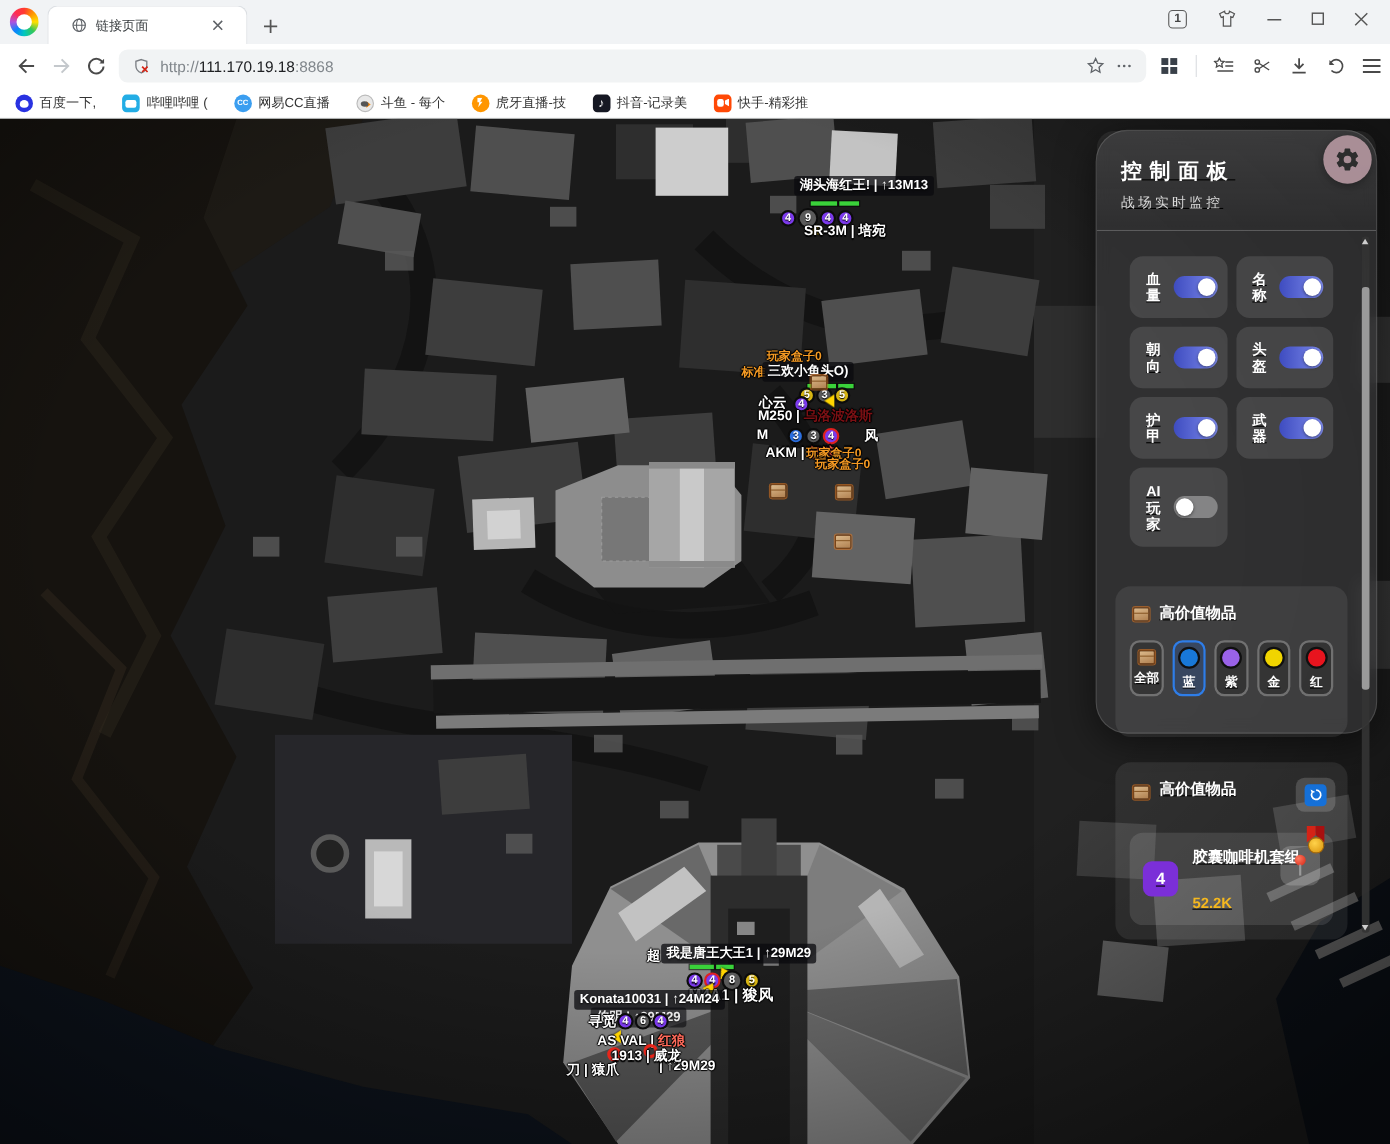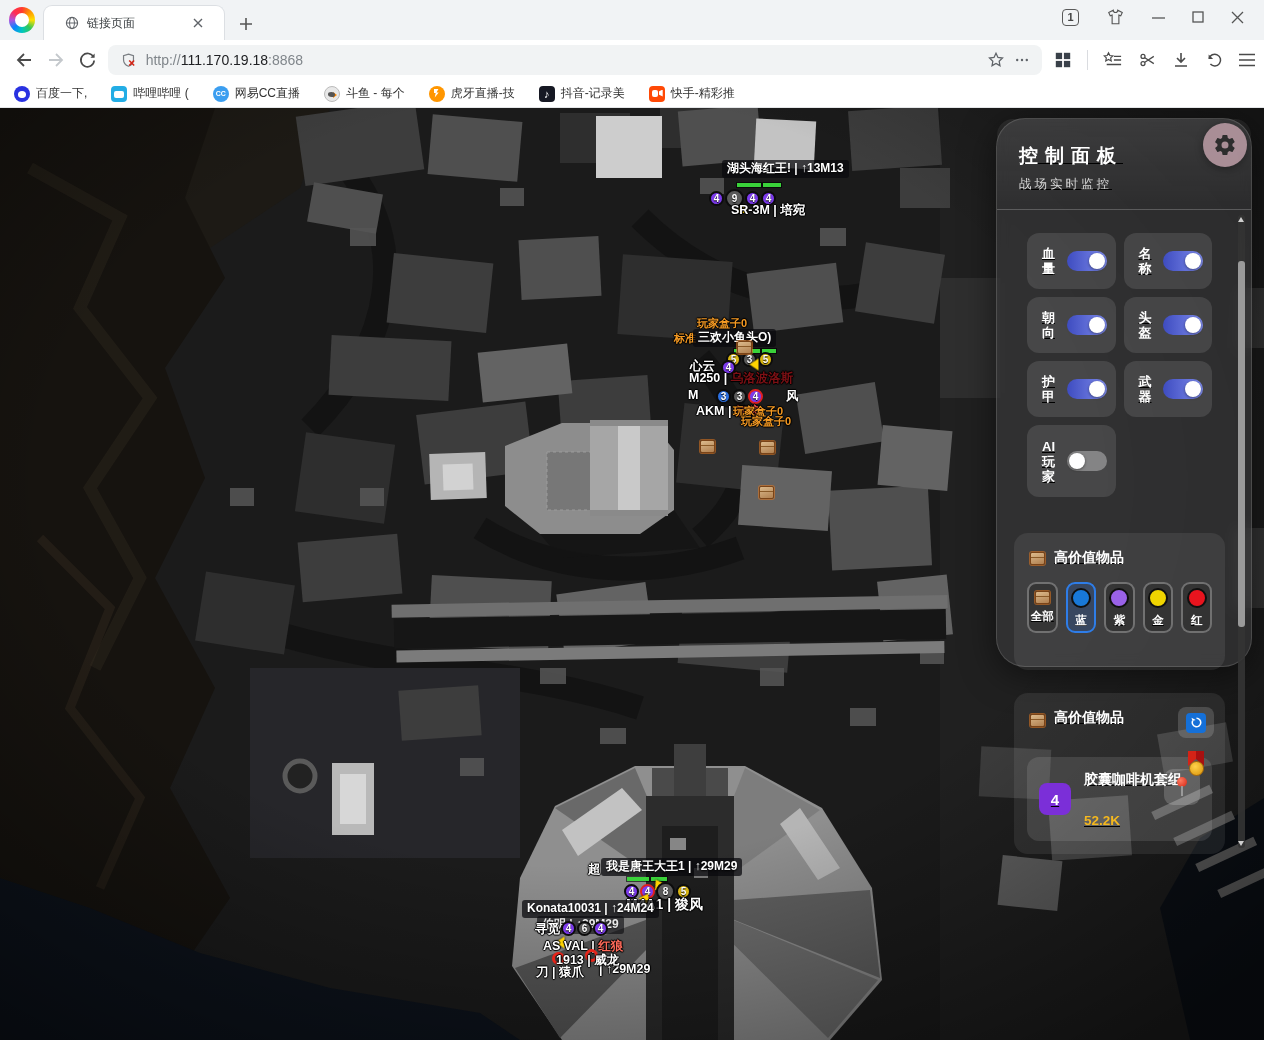--- a/index.html
+++ b/index.html
@@ -485,21 +485,21 @@
           <b class="gc gc-purple">4</b>
           <b class="gc gc-gray">6</b>
           <b class="gc gc-purple">4</b>
         </div>
         <div class="mk mk-text" style="left: 599px; top: 813px; margin-top: 41px;">| ↑29M29</div>
         <div class="mk mk-tri" style="left: 554px; top: 830px; transform: rotate(90deg);"></div>
         <div class="mk mk-weapon" style="left: 543px; top: 830px;"><span style="color: rgb(255, 255, 255);">AS VAL | </span><span style="color: rgb(255, 106, 90);">红狼</span></div>
         <div class="mk mk-ring" style="left: 552px; top: 844px;"></div>
         <div class="mk mk-ring" style="left: 585px; top: 841px;"></div>
         <div class="mk mk-weapon" style="left: 556px; top: 844px;"><span style="color: rgb(255, 255, 255);">1913 | 威龙</span></div>
-        <div class="mk mk-weapon" style="left: 536px; top: 856px;"><span style="color: rgb(255, 255, 255);">刀 | 猿爪</span></div>
+        <div class="mk mk-weapon" style="left: 515px; top: 856px;"><span style="color: rgb(255, 255, 255);">刀 | 猿爪</span></div>
       </div>
 
     <aside class="panel">
       <div class="panel-header">
         <div class="panel-title">控制面板</div>
         <div class="panel-sub">战场实时监控</div>
         <div class="gear-btn">
           <svg width="24" height="24" viewBox="0 0 24 24">
             <path fill="#2d2d2d" fill-rule="evenodd" d="M19.4 13c.04-.33.06-.66.06-1s-.02-.67-.06-1l2.1-1.65a.5.5 0 0 0 .12-.64l-2-3.46a.5.5 0 0 0-.6-.22l-2.49 1a7.3 7.3 0 0 0-1.73-1l-.38-2.65A.5.5 0 0 0 13.93 2h-4a.5.5 0 0 0-.5.42l-.38 2.65c-.63.26-1.2.6-1.73 1l-2.49-1a.5.5 0 0 0-.6.22l-2 3.46a.5.5 0 0 0 .12.64L4.45 11c-.04.33-.06.66-.06 1s.02.67.06 1l-2.1 1.65a.5.5 0 0 0-.12.64l2 3.46c.14.24.42.34.6.22l2.49-1c.53.4 1.1.74 1.73 1l.38 2.65a.5.5 0 0 0 .5.42h4a.5.5 0 0 0 .5-.42l.38-2.65a7.3 7.3 0 0 0 1.73-1l2.49 1c.25.1.5 0 .6-.22l2-3.46a.5.5 0 0 0-.12-.64L19.4 13zM12 15.5a3.5 3.5 0 1 1 0-7 3.5 3.5 0 0 1 0 7z"></path>
           </svg>

